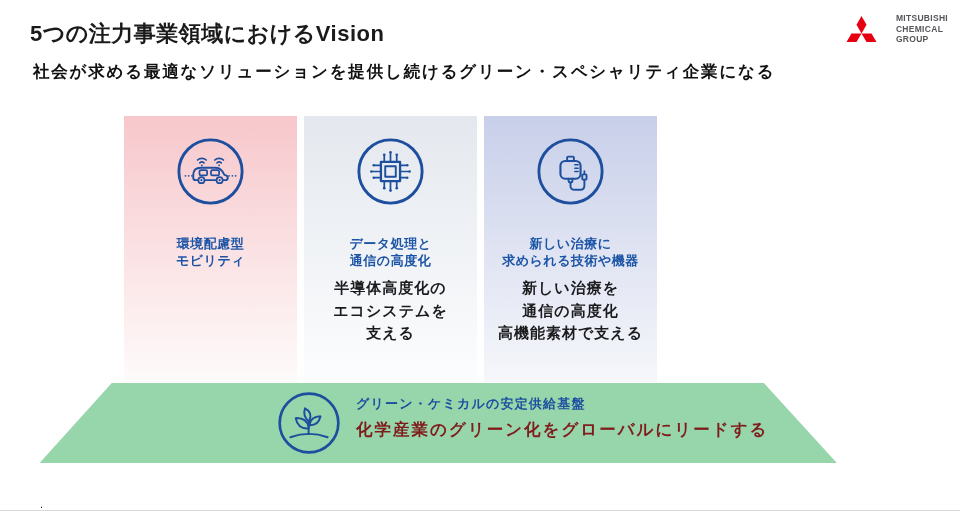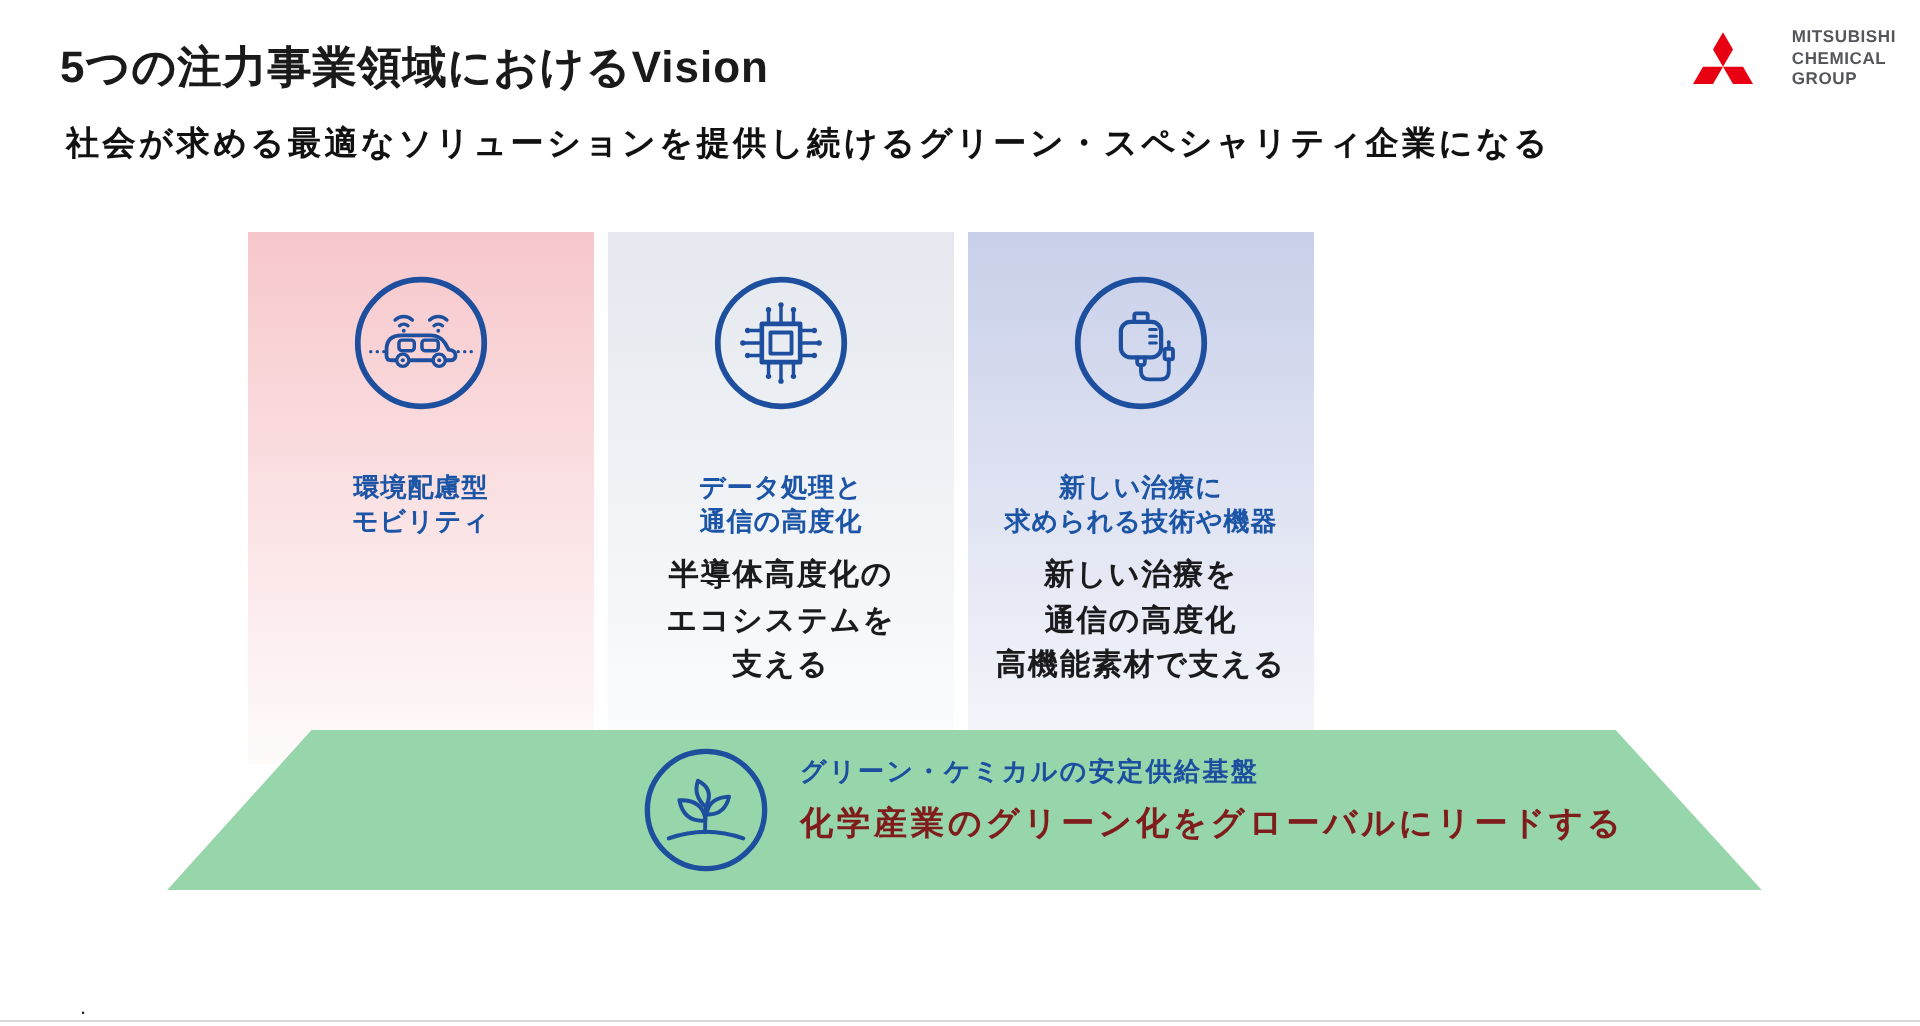--- a/index.html
+++ b/index.html
@@ -24,23 +24,22 @@
   .icon-wrap svg{width:69px;height:69px;display:block;}
   .col-title{
     margin-top:29px;font-size:13px;line-height:17px;font-weight:bold;
     color:#1d55a6;letter-spacing:0.5px;
   }
   .col-body{
     margin-top:8px;font-size:15px;line-height:22.5px;font-weight:bold;
     color:#1b1b1d;letter-spacing:1px;white-space:nowrap;
   }
   .band{
-    position:absolute;left:0;top:365px;width:880px;height:80px;
+    position:absolute;left:0;top:383px;width:880px;height:80px;
     clip-path:polygon(12.7% 0, 86.8% 0, 95.1% 100%, 4.5% 100%);
-    margin-left:44px;
   }
   .band-icon{position:absolute;left:277px;top:8px;}
   .band-icon svg{width:64px;height:64px;display:block;}
   .band-text{position:absolute;left:356px;top:12px;}
   .band-label{font-size:13px;font-weight:bold;color:#1c4f9f;letter-spacing:1.2px;}
   .band-body{margin-top:6px;font-size:16.5px;font-weight:bold;color:#7f1d1d;letter-spacing:2px;}
   .footnote{position:absolute;left:40px;top:498px;font-size:11px;color:#222;}
   .bottom-line{position:absolute;left:0;right:0;top:510px;height:1px;background:#d8d8d8;}
   .ic{stroke:#1d4f9e;fill:none;stroke-linecap:round;stroke-linejoin:round;}
   .ic-fill{fill:#1d4f9e;stroke:none;}

